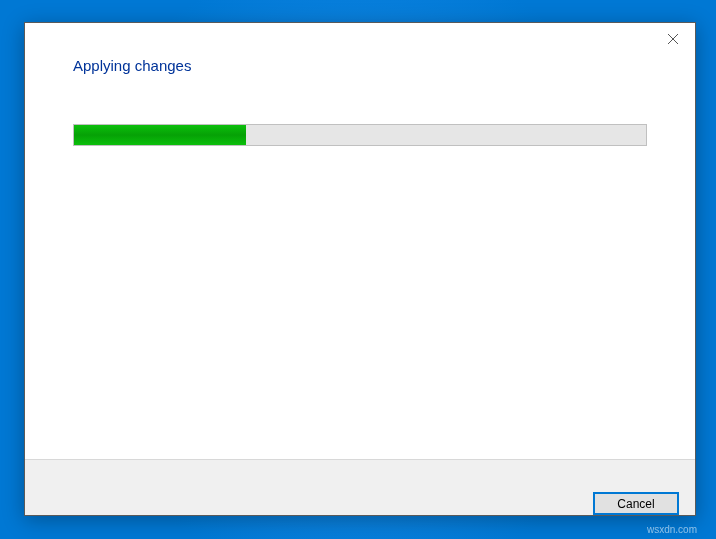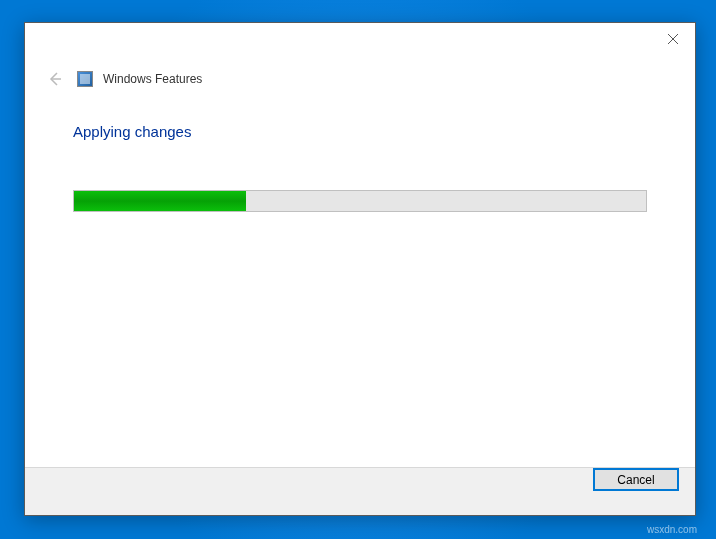--- a/index.html
+++ b/index.html
@@ -111,25 +111,25 @@
       background: #e6e6e6;
       border: 1px solid #c0c0c0;
       position: relative;
       overflow: hidden;
     }
     .progress-fill {
       height: 100%;
       background: linear-gradient(to bottom, #0bbf0b 0%, #06a106 50%, #0bbf0b 100%);
     }
     .button-bar {
-      height: 48px;
+      height: 56px;
       background: #f0f0f0;
       border-top: 1px solid #d8d8d8;
       display: flex;
-      align-items: flex-start;
+      align-items: flex-end;
       justify-content: flex-end;
       padding: 0 16px;
     }
     .cancel-btn {
       min-width: 86px;
       height: 23px;
       background: #e1e1e1;
       border: 2px solid #0078d4;
       font-size: 12px;
       color: #000;
@@ -153,30 +153,20 @@
 
 <div class="dialog">
 
   <div class="close-btn">
     <svg viewBox="0 0 10 10">
       <line x1="0" y1="0" x2="10" y2="10" stroke="#555" stroke-width="1"></line>
       <line x1="10" y1="0" x2="0" y2="10" stroke="#555" stroke-width="1"></line>
     </svg>
   </div>
 
-  <div class="header">
-    <div class="back-arrow">
-      <svg viewBox="0 0 16 16">
-        <path d="M10 2 L4 8 L10 14" stroke="#bbb" stroke-width="1.5" fill="none"></path>
-        <line x1="4" y1="8" x2="14" y2="8" stroke="#bbb" stroke-width="1.5"></line>
-      </svg>
-    </div>
-    <div class="app-icon"></div>
-    <div class="dialog-title">Windows Features</div>
-  </div>
 
   <div class="content">
     <div class="main-heading">Applying changes</div>
     <div class="progress-container">
       <div class="progress-fill" style="width:30%"></div>
     </div>
   </div>
 
   <div class="button-bar">
     <button class="cancel-btn">Cancel</button>

